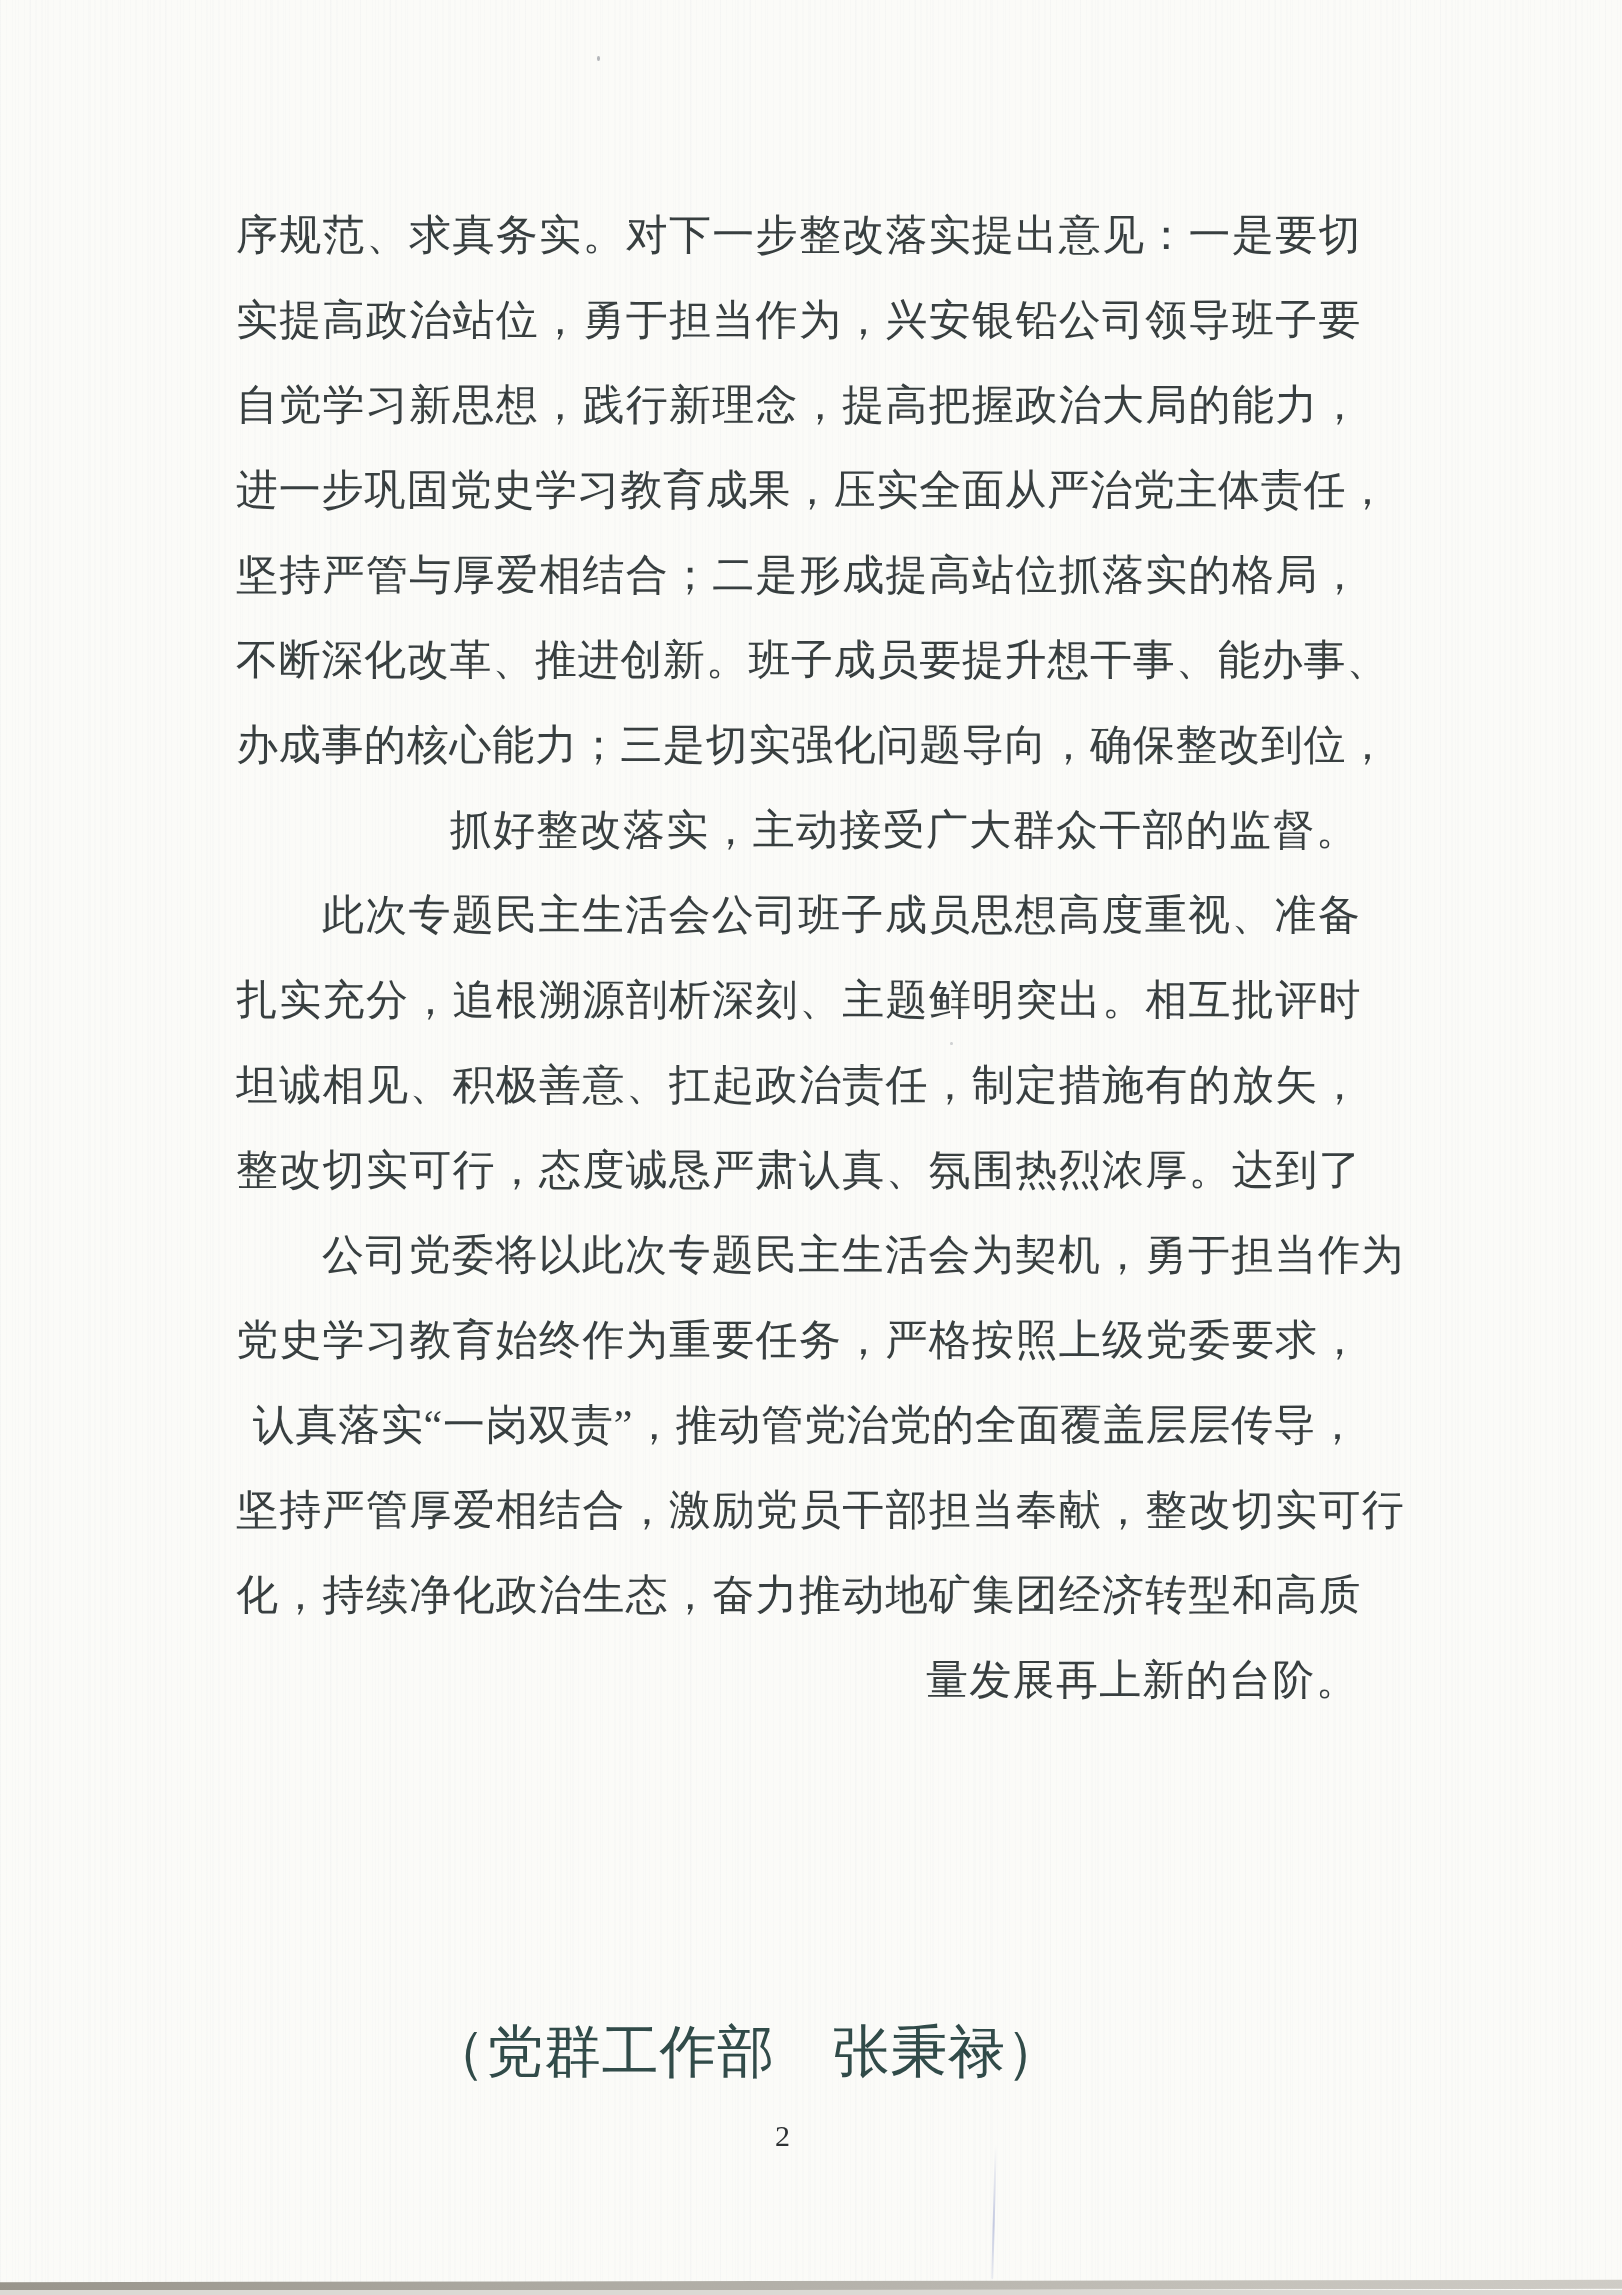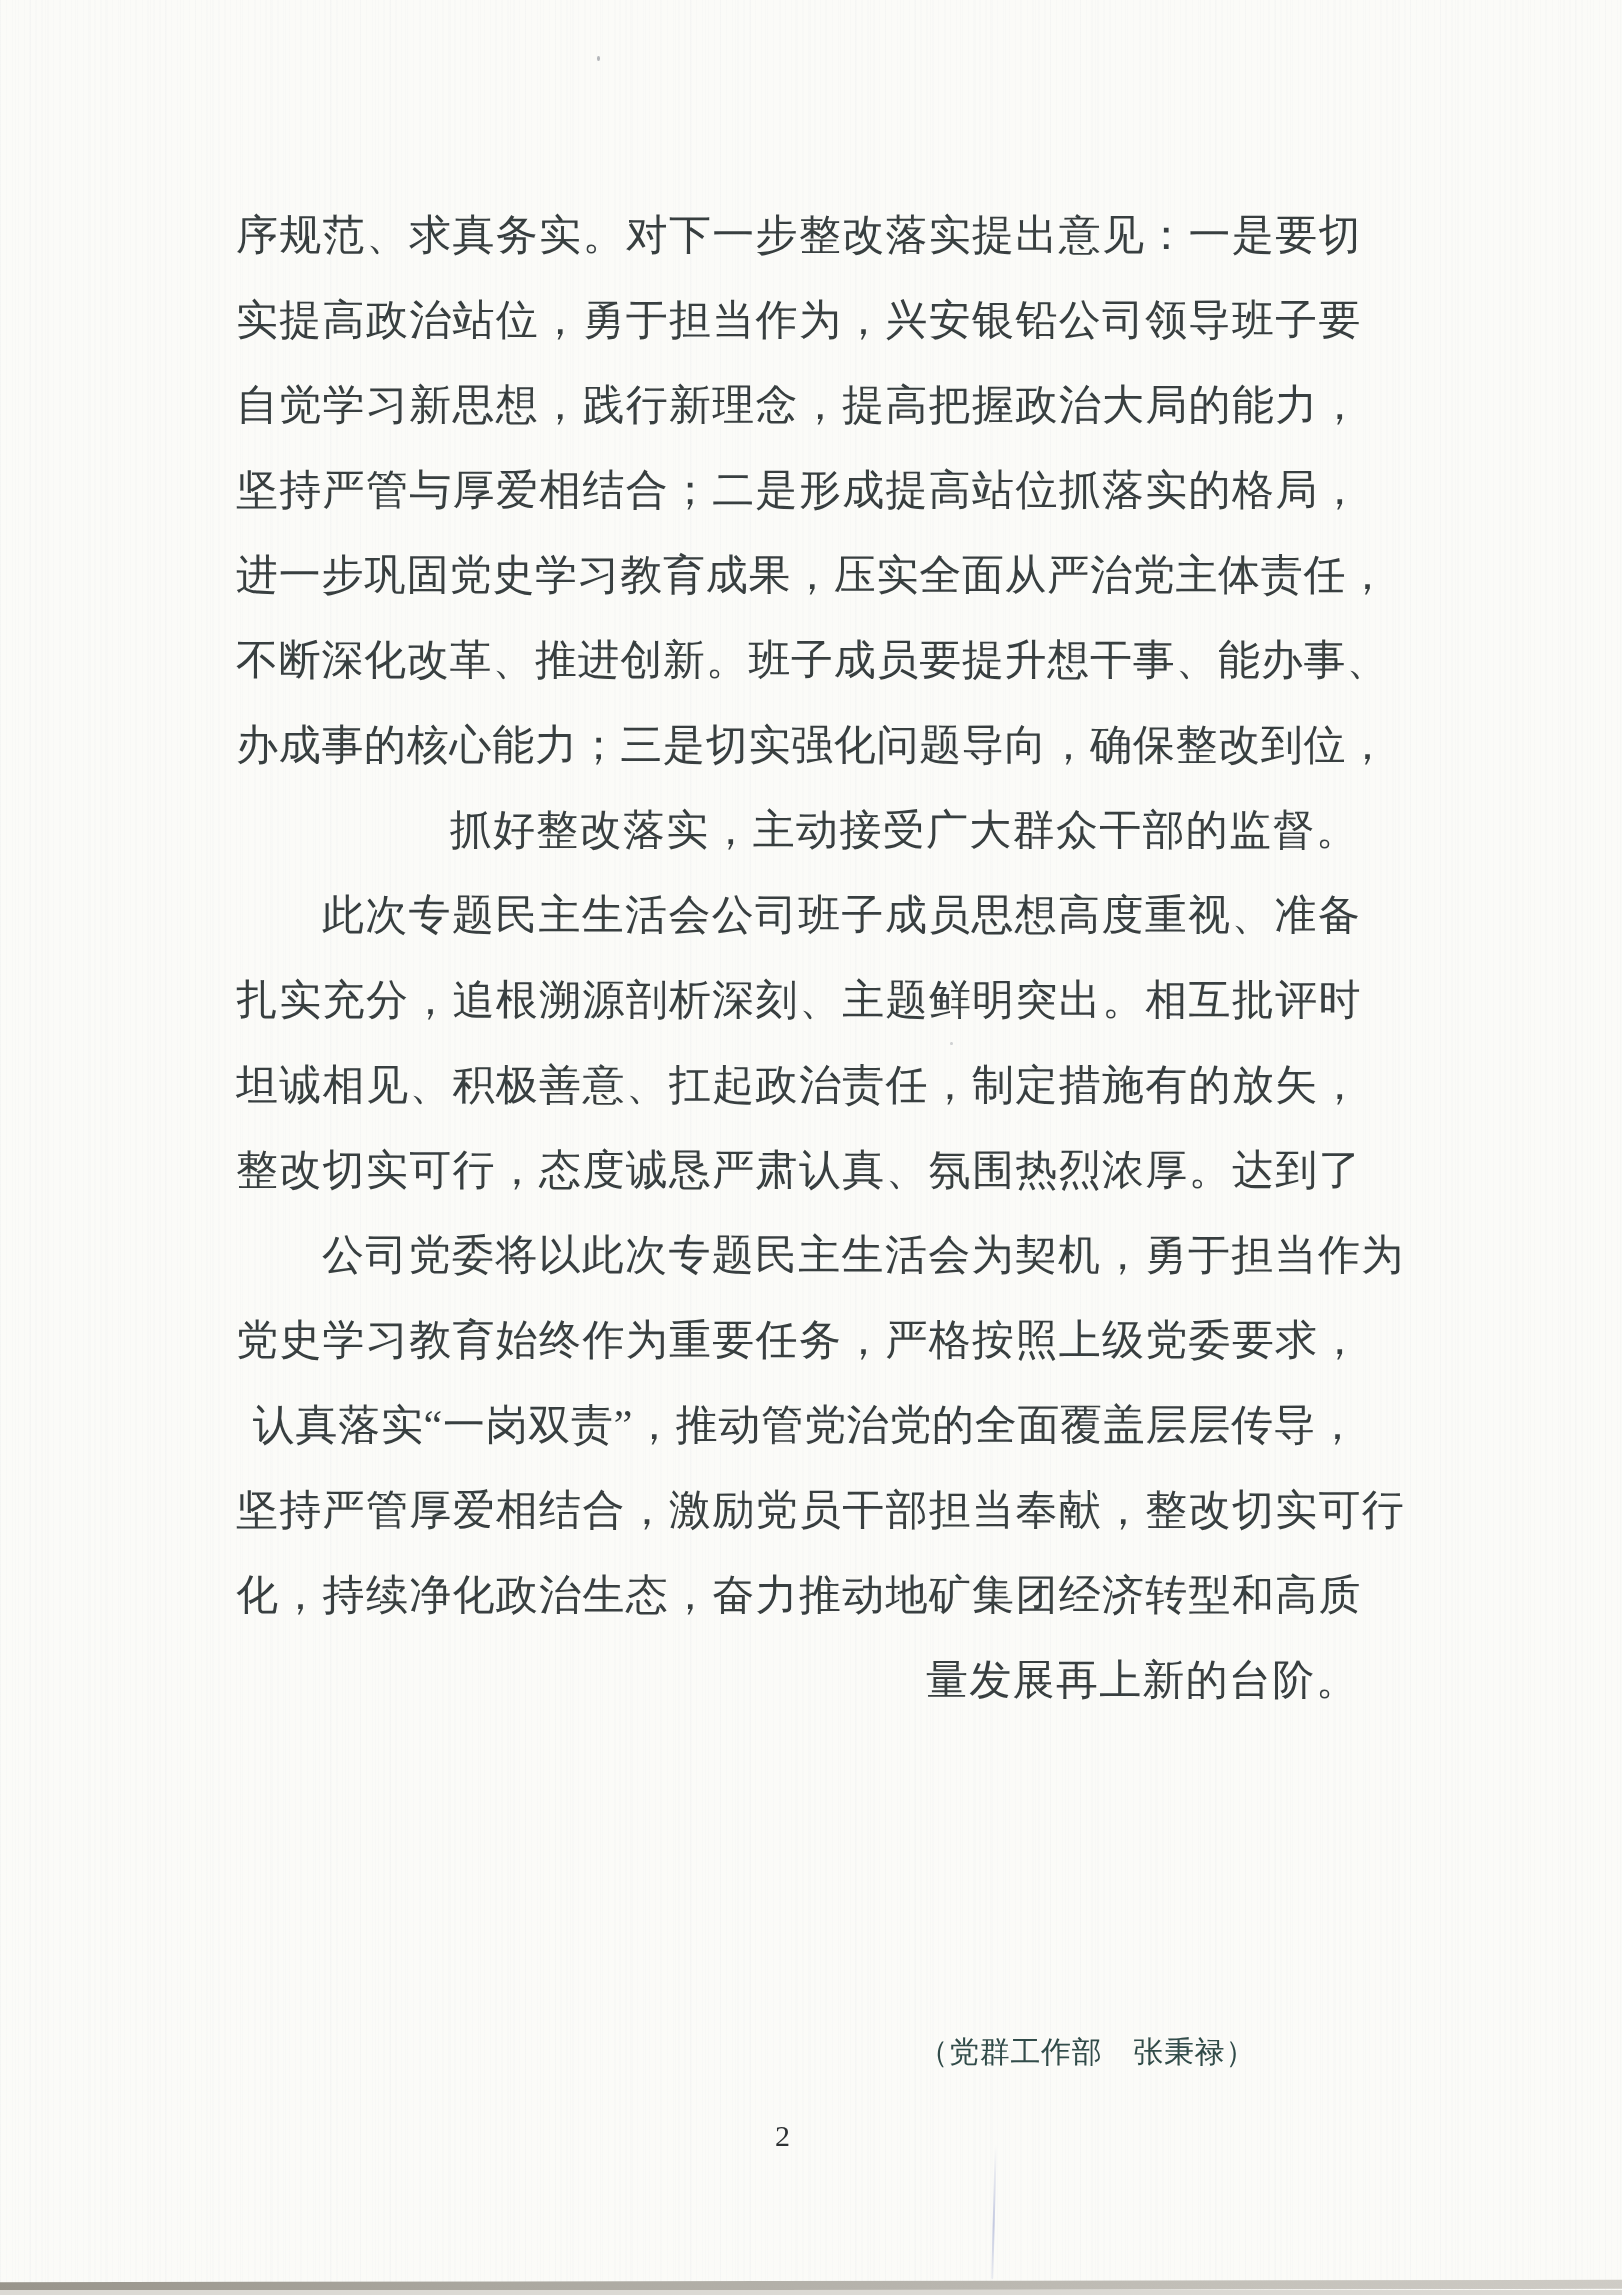--- a/index.html
+++ b/index.html
@@ -39,23 +39,23 @@
   .line.indent { text-indent: 86px; }
   .signature {
     position: absolute;
     left: 236px;
     top: 2009px;
     width: 1123px;
     height: 85px;
     line-height: 85px;
     box-sizing: border-box;
     padding-right: 103px;
-    text-align: right;
+    text-align: center;
     color: #314b49;
-    font-size: 30px;
+    font-size: 57px;
     letter-spacing: 0.7px;
     white-space: nowrap;
   }
   .page-number {
     position: absolute;
     left: 221px;
     top: 2119px;
     width: 1123px;
     text-align: center;
     color: #2e3234;
@@ -110,22 +110,22 @@
 </style>
 </head>
 <body>
 
 <div class="page">
 
   <div class="body-text">
     <div class="line">序规范、求真务实。对下一步整改落实提出意见：一是要切</div>
     <div class="line">实提高政治站位，勇于担当作为，兴安银铅公司领导班子要</div>
     <div class="line">自觉学习新思想，践行新理念，提高把握政治大局的能力，</div>
+    <div class="line w27">进一步巩固党史学习教育成果，压实全面从严治党主体责任，</div>
     <div class="line">坚持严管与厚爱相结合；二是形成提高站位抓落实的格局，</div>
-    <div class="line w27">进一步巩固党史学习教育成果，压实全面从严治党主体责任，</div>
     <div class="line w27">不断深化改革、推进创新。班子成员要提升想干事、能办事、</div>
     <div class="line w27">办成事的核心能力；三是切实强化问题导向，确保整改到位，</div>
     <div class="line end">抓好整改落实，主动接受广大群众干部的监督。</div>
     <div class="line indent">此次专题民主生活会公司班子成员思想高度重视、准备</div>
     <div class="line">扎实充分，追根溯源剖析深刻、主题鲜明突出。相互批评时</div>
     <div class="line">坦诚相见、积极善意、扛起政治责任，制定措施有的放矢，</div>
     <div class="line">整改切实可行，态度诚恳严肃认真、氛围热烈浓厚。达到了</div>
     <div class="line indent">公司党委将以此次专题民主生活会为契机，勇于担当作为</div>
     <div class="line">党史学习教育始终作为重要任务，严格按照上级党委要求，</div>
     <div class="line w27">认真落实“一岗双责”，推动管党治党的全面覆盖层层传导，</div>

